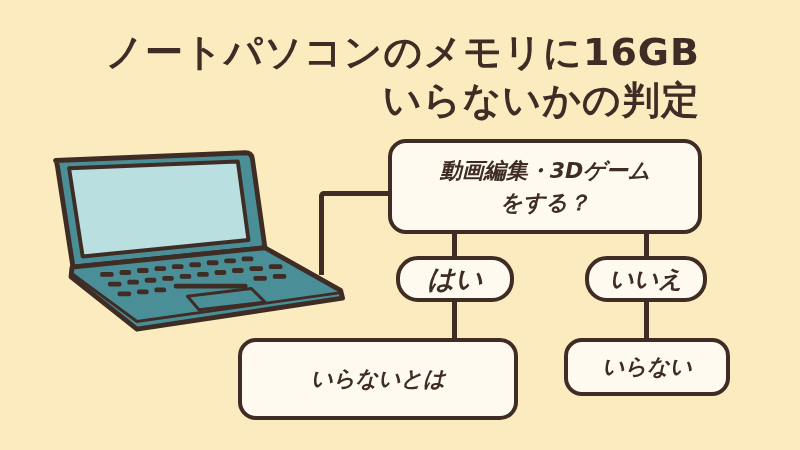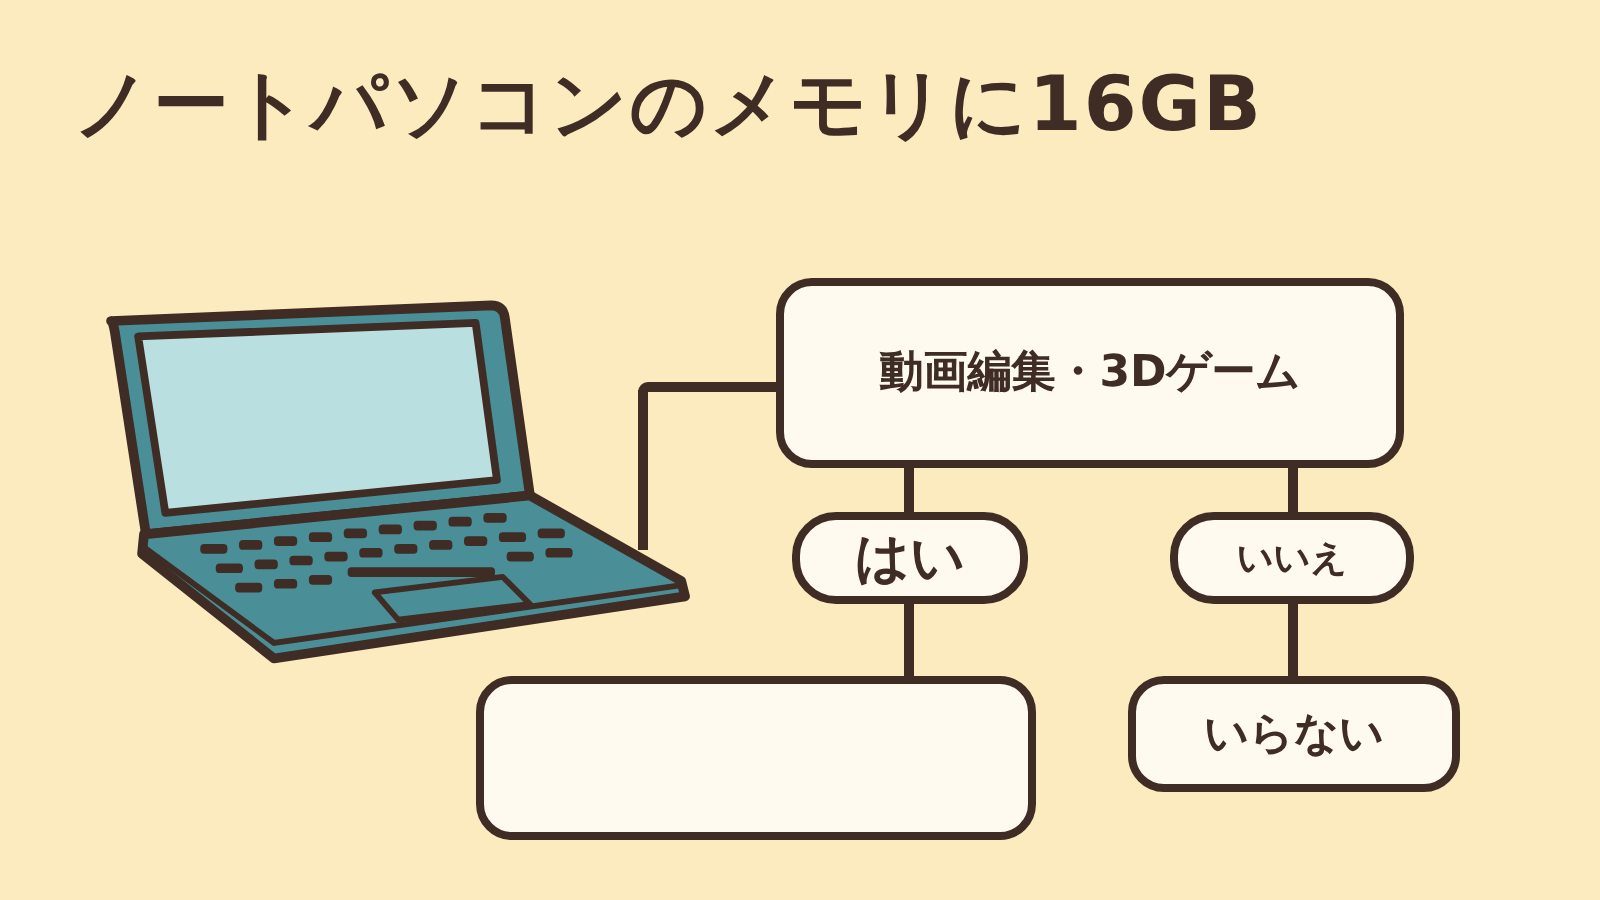--- a/index.html
+++ b/index.html
@@ -5,39 +5,41 @@
   html, body { margin: 0; padding: 0; }
   body {
     width: 800px; height: 450px; overflow: hidden;
     background: #fdebc0;
     font-family: "DejaVu Sans", sans-serif;
     position: relative;
     color: #3b2a24;
   }
   .title {
     position: absolute; left: 0; top: 28px; width: 668px;
-    text-align: center; font-weight: bold; font-size: 38px; line-height: 48px;
-    color: #3e2c25; letter-spacing: 1px;
+    text-align: right; font-weight: bold; font-size: 38px; line-height: 48px;
+    color: #3e2c25; letter-spacing: 1px; padding-left: 32px;
   }
   .box {
     position: absolute; background: #fffaf0;
     border: 4px solid #3e2c25; border-radius: 18px;
     display: flex; align-items: center; justify-content: center;
     text-align: center; font-weight: bold; color: #3e2c25;
     box-sizing: border-box;
+    font-style: italic;
   }
   .pill { border-radius: 22px; }
   .line { position: absolute; background: #3e2c25; }
   svg { position: absolute; }
 </style>
 </head>
 <body>
 
 <div class="title">
   <div>ノートパソコンのメモリに16GB</div>
+  <div>いらないかの判定</div>
 </div>
 
 <div class="line" style="left:319px; top:195px; width:5px; height:80px;"></div>
 <div class="line" style="left:319px; top:191px; width:72px; height:5px; border-radius:8px 0 0 0;"></div>
 <div class="line" style="left:452px; top:232px; width:5px; height:28px;"></div>
 <div class="line" style="left:452px; top:300px; width:5px; height:42px;"></div>
 <div class="line" style="left:644px; top:232px; width:5px; height:28px;"></div>
 <div class="line" style="left:644px; top:300px; width:5px; height:42px;"></div>
 
 <svg width="320" height="200" style="left:40px; top:140px;" viewBox="0 0 330 200">
@@ -71,31 +73,33 @@
       <rect x="138" y="145" width="76" height="5" rx="2"></rect>
     <rect x="220" y="137" width="14" height="5" rx="2"></rect>
       <rect x="240" y="135" width="14" height="5" rx="2"></rect>
   </g>
   <path d="M152 158 L218 150 L232 164 L164 172 Z" fill="#4a8f98" stroke="#3e2c25" stroke-width="3" stroke-linejoin="round"></path>
 </svg>
 
 <div class="box" style="left:388px; top:139px; width:314px; height:95px; font-size:22px; line-height:32px;">
   <div>
     <div>動画編集・3Dゲーム</div>
+    <div>をする？</div>
   </div>
 </div>
 
 <div class="box pill" style="left:396px; top:256px; width:118px; height:46px; font-size:27px;">
   <span>はい</span>
 </div>
 
-<div class="box pill" style="left:585px; top:256px; width:122px; height:46px; font-size:18px;">
+<div class="box pill" style="left:585px; top:256px; width:122px; height:46px; font-size:24px;">
   <span>いいえ</span>
 </div>
 
 <div class="box" style="left:238px; top:338px; width:280px; height:82px; font-size:22px; line-height:32px;">
   <div>
+    <div>いらないとは</div>
   </div>
 </div>
 
 <div class="box" style="left:564px; top:338px; width:166px; height:58px; font-size:22px;">
   <span>いらない</span>
 </div>
 
 </body></html>

